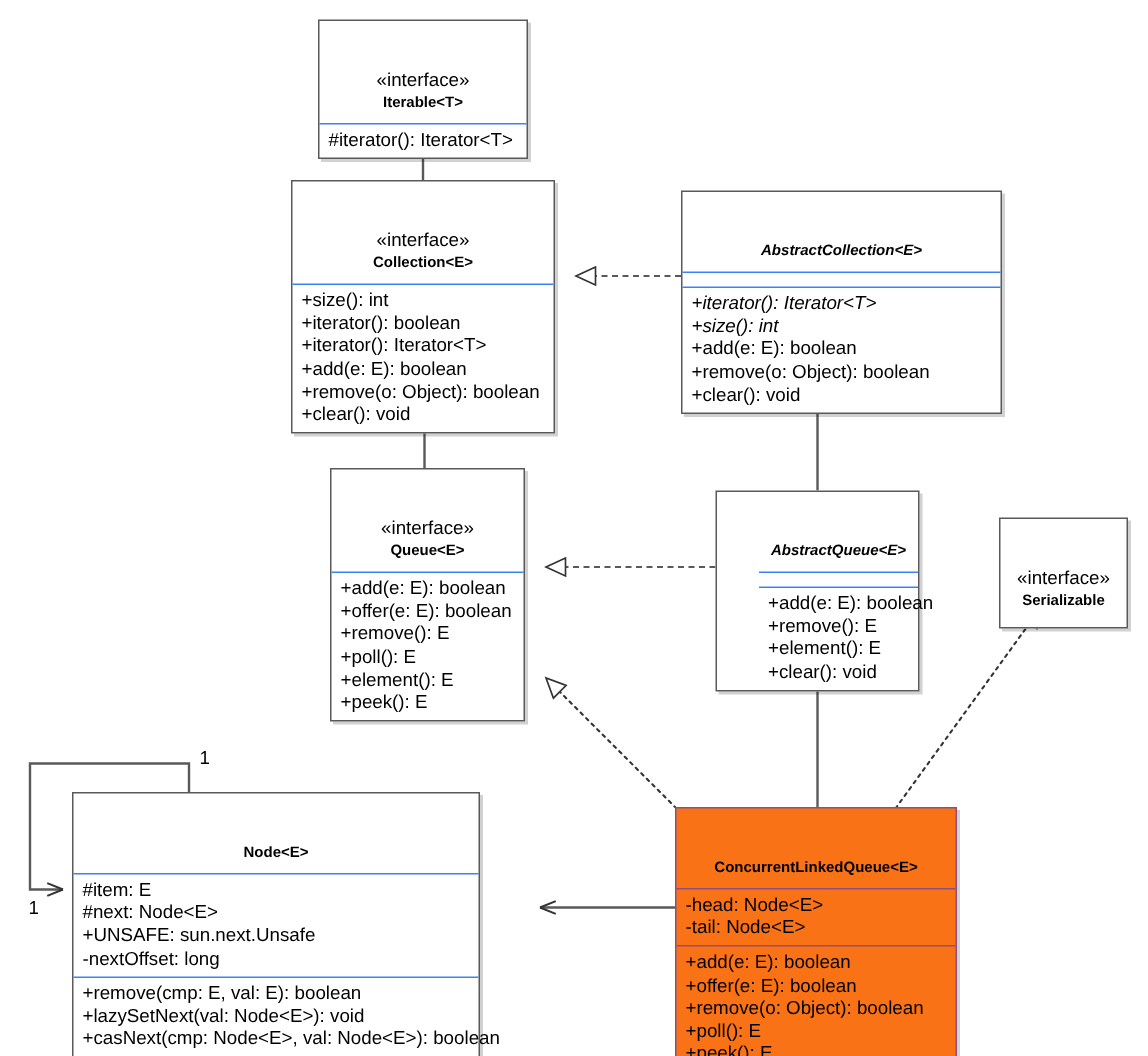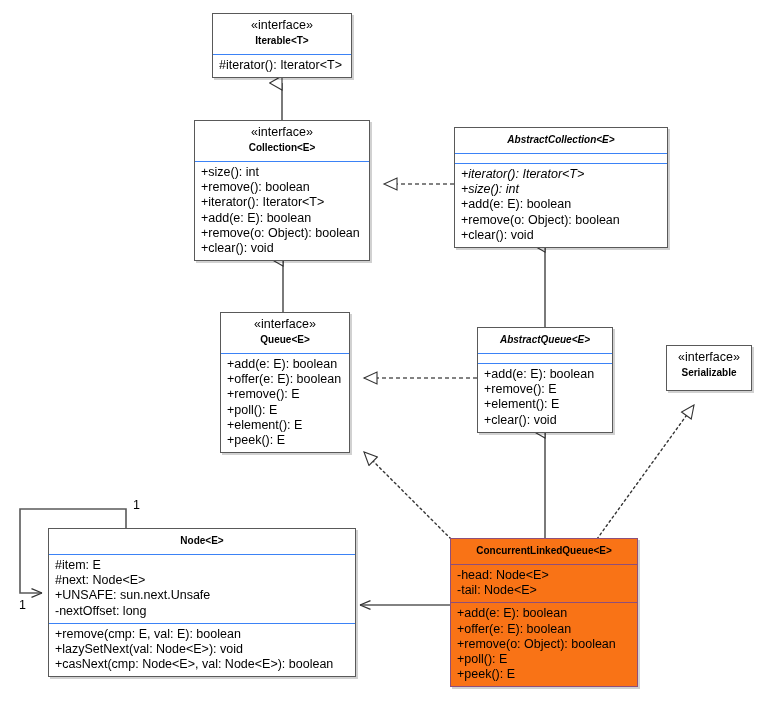--- a/index.html
+++ b/index.html
@@ -38,20 +38,21 @@
   .uml-class .compartment {
     box-sizing: border-box;
     padding: 3px 6px 4px 6px;
   }
   .uml-class .compartment + .compartment {
     border-top: 1px solid #3b82f6;
   }
   .uml-class .head {
     text-align: center;
     padding: 4px 6px 5px 6px;
+    margin-top: 28px;
   }
   .stereotype {
     display: block;
     font-size: 12.5px;
     line-height: 15px;
     color: #000;
     font-weight: normal;
   }
   .cname {
     display: block;
@@ -95,23 +96,23 @@
     line-height: 14px;
     color: #000;
     white-space: nowrap;
   }
 
   
   #cls-iterable          { left: 212px; top: 13px;  width: 140px; }
   #cls-collection        { left: 194px; top: 120px; width: 176px; }
   #cls-abstractcollection{ left: 454px; top: 127px; width: 214px; }
   #cls-queue             { left: 220px; top: 312px; width: 130px; }
-  #cls-abstractqueue     { left: 477px; top: 327px; width: 136px; }
+  #cls-abstractqueue     { left: 477px; top: 327px; width: 136px; padding-left: 28px; }
   #cls-serializable      { left: 666px; top: 345px; width: 86px;  }
-  #cls-node              { left: 48px;  top: 528px; width: 308px; }
+  #cls-node              { left: 48px;  top: 528px; width: 272px; }
   #cls-clq               { left: 450px; top: 538px; width: 188px; }
 </style>
 </head>
 <body>
 
 <div id="canvas">
 
   <svg id="edges" viewBox="0 0 765 704" width="765" height="704">
     <defs>
       <marker id="hollow-tri-up" markerWidth="16" markerHeight="14" refX="8" refY="13.2" orient="auto-start-reverse" markerUnits="userSpaceOnUse">
@@ -189,21 +190,21 @@
     </div>
   </div>
 
   <div class="uml-class" id="cls-collection">
     <div class="compartment head">
       <span class="stereotype">«interface»</span>
       <span class="cname">Collection&lt;E&gt;</span>
     </div>
     <div class="compartment">
       <span class="member">+size(): int</span>
-      <span class="member">+remove(): boolean</span>
+      <span class="member">+iterator(): boolean</span>
       <span class="member">+iterator(): Iterator&lt;T&gt;</span>
       <span class="member">+add(e: E): boolean</span>
       <span class="member">+remove(o: Object): boolean</span>
       <span class="member">+clear(): void</span>
     </div>
   </div>
 
   <div class="uml-class" id="cls-abstractcollection">
     <div class="compartment head">
       <span class="cname abstract">AbstractCollection&lt;E&gt;</span>

